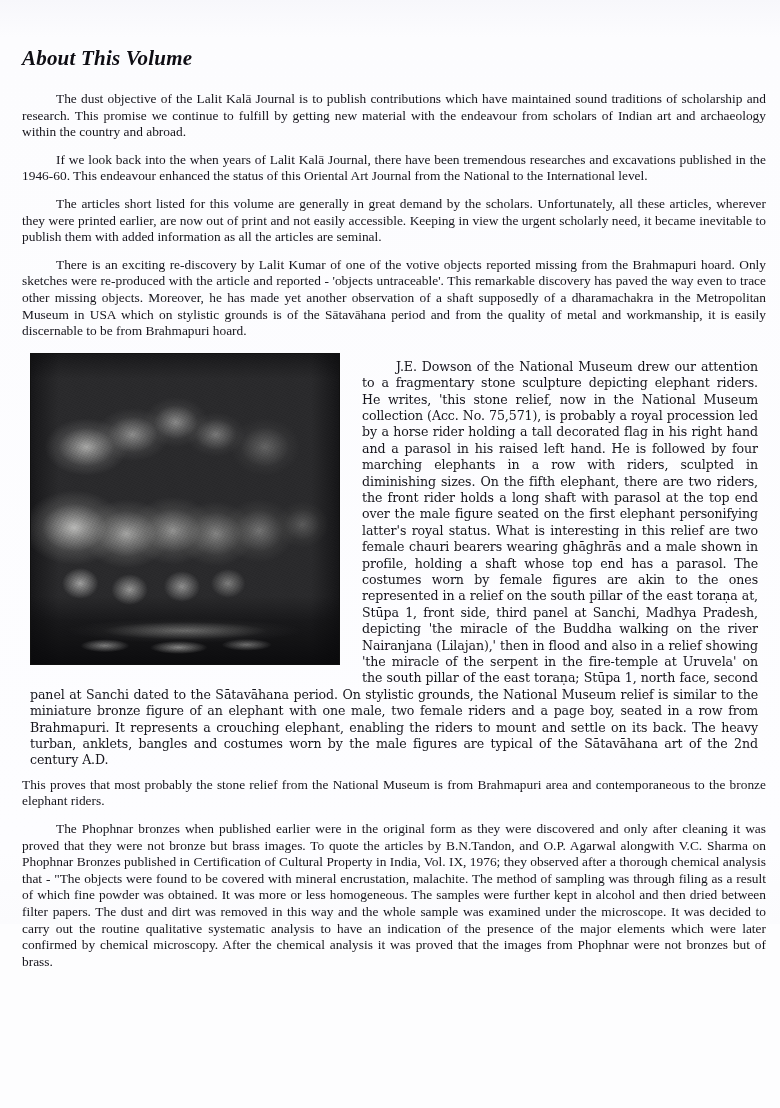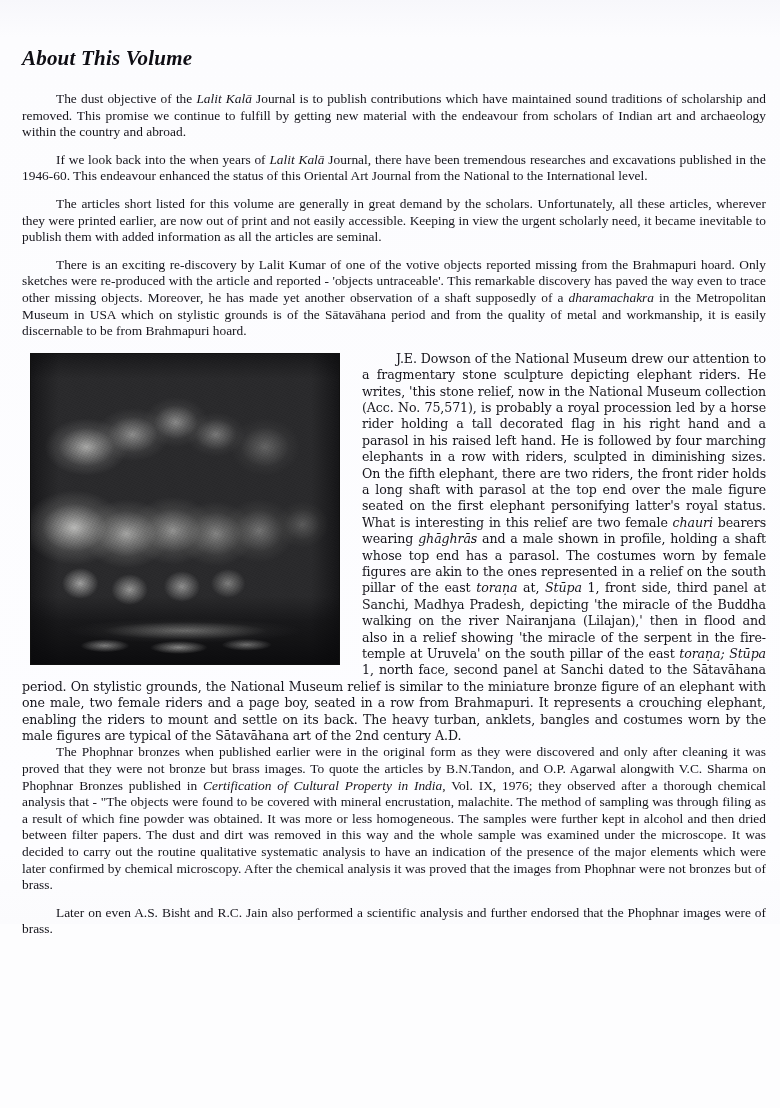--- a/index.html
+++ b/index.html
@@ -46,21 +46,21 @@
     margin: 0 0 11px 0;
     padding: 0;
     font-size: 13.4px;
     line-height: 16.6px;
     text-align: justify;
     text-indent: 34px;
     color: #15141b;
     -webkit-font-smoothing: antialiased;
   }
 
-  .ital { font-style: italic; }
+  .ital { }
 
   
   .photo-block {
     margin: 4px 0 0 0;
     overflow: hidden;
   }
 
   .photo-figure {
     float: left;
     width: 310px;
@@ -119,21 +119,21 @@
       repeating-linear-gradient(27deg, rgba(255,255,255,0.05) 0px, rgba(255,255,255,0.05) 1px, rgba(0,0,0,0.05) 1px, rgba(0,0,0,0.05) 2px),
       repeating-linear-gradient(118deg, rgba(255,255,255,0.04) 0px, rgba(255,255,255,0.04) 1px, rgba(0,0,0,0.045) 1px, rgba(0,0,0,0.045) 3px);
     mix-blend-mode: overlay;
   }
 
   .wrap-text {
     font-size: 13.4px;
     line-height: 16.6px;
     text-align: justify;
     text-indent: 34px;
-    margin: 0;
+    margin: 8px;
     color: #15141b;
   }
 
   
   .photo-block .wrap-text {
     font-family: "DejaVu Serif", "Liberation Serif", serif;
     font-size: 12.6px;
     line-height: 16.4px;
     letter-spacing: -0.1px;
   }
@@ -148,39 +148,39 @@
   }
 </style>
 </head>
 <body>
 
 <div class="page">
   <div class="content">
 
     <h1 class="volume-heading">About This Volume</h1>
 
-    <p class="body-para"><span>The dust objective of the </span><span class="ital">Lalit Kalā</span><span> Journal is to publish contributions which have maintained sound traditions of scholarship and removed. This promise we continue to fulfill by getting new material with the endeavour from scholars of Indian art and archaeology within the country and abroad.</span></p>
+    <p class="body-para"><span>The dust objective of the </span><span class="ital">Lalit Kalā</span><span> Journal is to publish contributions which have maintained sound traditions of scholarship and research. This promise we continue to fulfill by getting new material with the endeavour from scholars of Indian art and archaeology within the country and abroad.</span></p>
 
     <p class="body-para"><span>If we look back into the when years of </span><span class="ital">Lalit Kalā</span><span> Journal, there have been tremendous researches and excavations published in the 1946-60. This endeavour enhanced the status of this Oriental Art Journal from the National to the International level.</span></p>
 
     <p class="body-para">The articles short listed for this volume are generally in great demand by the scholars. Unfortunately, all these articles, wherever they were printed earlier, are now out of print and not easily accessible. Keeping in view the urgent scholarly need, it became inevitable to publish them with added information as all the articles are seminal.</p>
 
     <p class="body-para"><span>There is an exciting re-discovery by Lalit Kumar of one of the votive objects reported missing from the Brahmapuri hoard. Only sketches were re-produced with the article and reported - 'objects untraceable'. This remarkable discovery has paved the way even to trace other missing objects. Moreover, he has made yet another observation of a shaft supposedly of a </span><span class="ital">dharamachakra</span><span> in the Metropolitan Museum in USA which on stylistic grounds is of the Sātavāhana period and from the quality of metal and workmanship, it is easily discernable to be from Brahmapuri hoard.</span></p>
 
     <div class="photo-block">
 
       <div class="photo-figure">
         <div class="relief"></div>
         <div class="relief-plinth"></div>
         <div class="relief-grain"></div>
       </div>
 
       <p class="wrap-text"><span>J.E. Dowson of the National Museum drew our attention to a fragmentary stone sculpture depicting elephant riders. He writes, 'this stone relief, now in the National Museum collection (Acc. No. 75,571), is probably a royal procession led by a horse rider holding a tall decorated flag in his right hand and a parasol in his raised left hand. He is followed by four marching elephants in a row with riders, sculpted in diminishing sizes. On the fifth elephant, there are two riders, the front rider holds a long shaft with parasol at the top end over the male figure seated on the first elephant personifying latter's royal status. What is interesting in this relief are two female </span><span class="ital">chauri</span><span> bearers wearing </span><span class="ital">ghāghrās</span><span> and a male shown in profile, holding a shaft whose top end has a parasol. The costumes worn by female figures are akin to the ones represented in a relief on the south pillar of the east </span><span class="ital">toraṇa</span><span> at, </span><span class="ital">Stūpa</span><span> 1, front side, third panel at Sanchi, Madhya Pradesh, depicting 'the miracle of the Buddha walking on the river Nairanjana (Lilajan),' then in flood and also in a relief showing 'the miracle of the serpent in the fire-temple at Uruvela' on the south pillar of the east </span><span class="ital">toraṇa; Stūpa</span><span> 1, north face, second panel at Sanchi dated to the Sātavāhana period. On stylistic grounds, the National Museum relief is similar to the miniature bronze figure of an elephant with one male, two female riders and a page boy, seated in a row from Brahmapuri. It represents a crouching elephant, enabling the riders to mount and settle on its back. The heavy turban, anklets, bangles and costumes worn by the male figures are typical of the Sātavāhana art of the 2nd century A.D.</span></p>
 
     </div>
 
+    <p class="after-float body-para">This proves that most probably the stone relief from the National Museum is from Brahmapuri area and contemporaneous to the bronze elephant riders.</p>
 
     <p class="body-para"><span>The Phophnar bronzes when published earlier were in the original form as they were discovered and only after cleaning it was proved that they were not bronze but brass images. To quote the articles by B.N.Tandon, and O.P. Agarwal alongwith V.C. Sharma on Phophnar Bronzes published in </span><span class="ital">Certification of Cultural Property in India</span><span>, Vol. IX, 1976; they observed after a thorough chemical analysis that - "The objects were found to be covered with mineral encrustation, malachite. The method of sampling was through filing as a result of which fine powder was obtained. It was more or less homogeneous. The samples were further kept in alcohol and then dried between filter papers. The dust and dirt was removed in this way and the whole sample was examined under the microscope. It was decided to carry out the routine qualitative systematic analysis to have an indication of the presence of the major elements which were later confirmed by chemical microscopy. After the chemical analysis it was proved that the images from Phophnar were not bronzes but of brass.</span></p>
 
-    <p class="body-para">Later on even A.S. Bisht and R.C. Jain also performed a scientific analysis and further endorsed that the Phophnar images were of brass.</p>
 
   </div>
 </div>
 
 </body></html>

